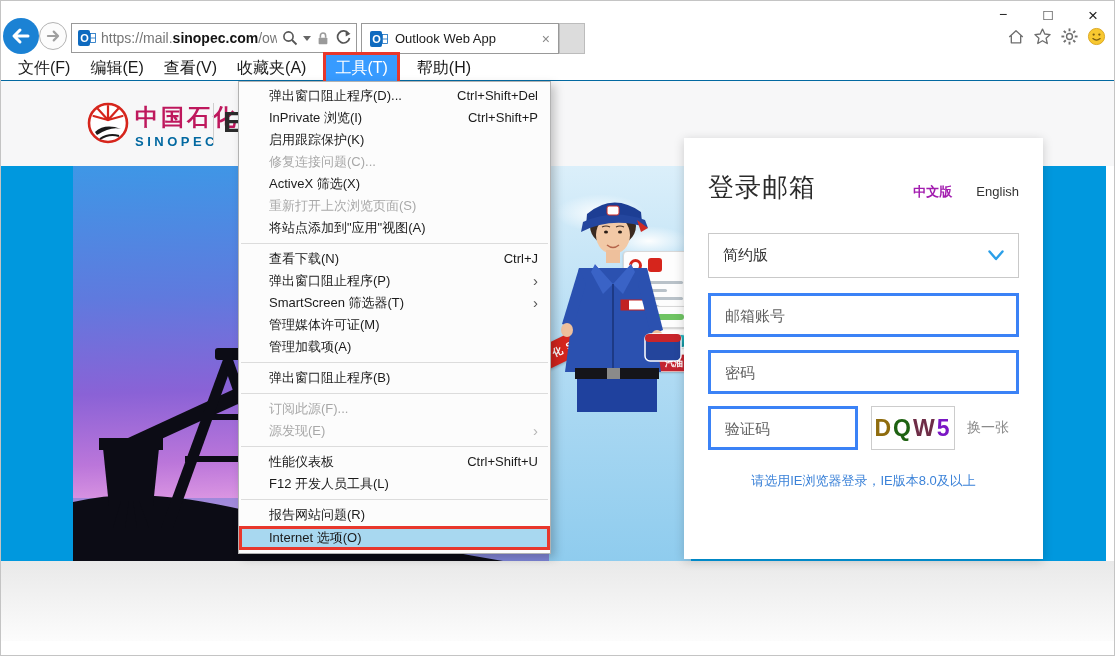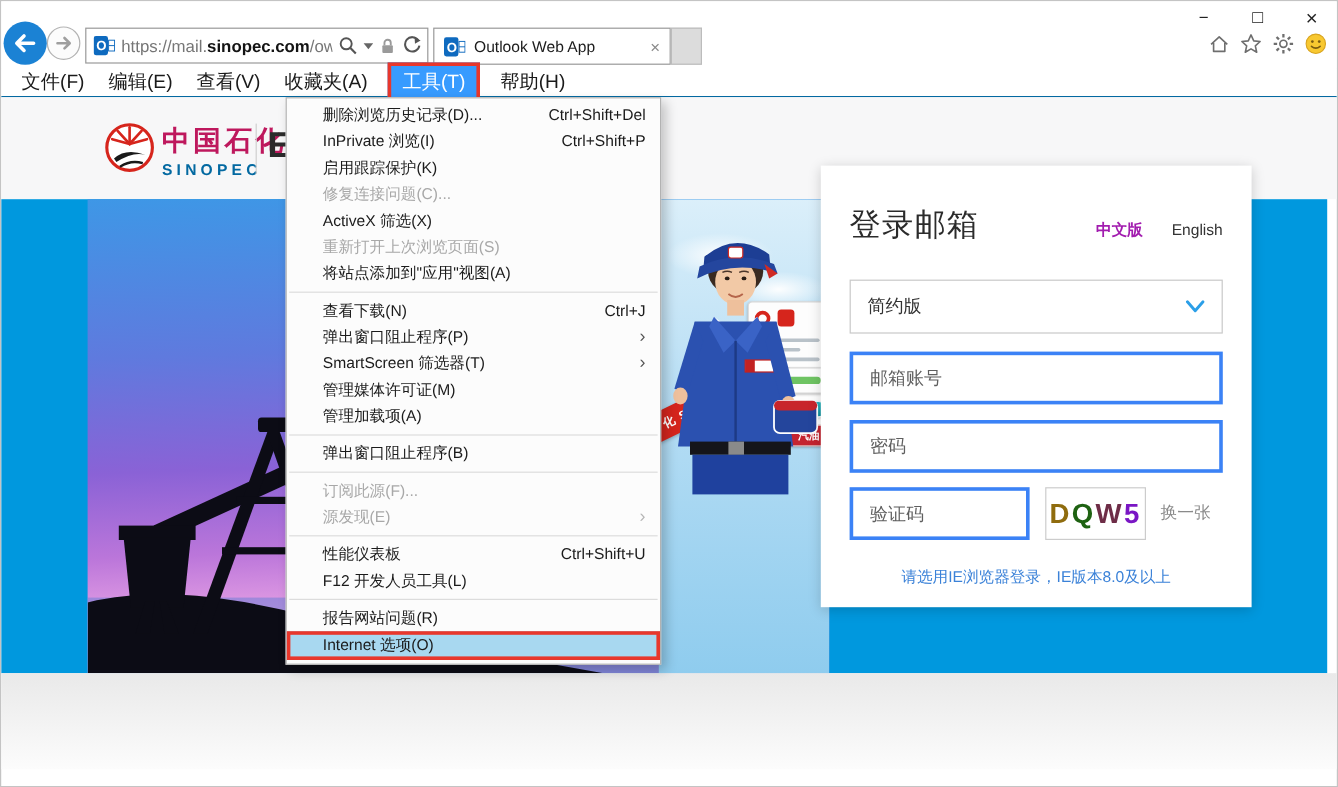--- a/index.html
+++ b/index.html
@@ -58,21 +58,21 @@
   .sign2 { top:140px; width:72px; height:22px; display:flex; align-items:center; padding:0 4px; gap:4px; }
   .greenblob { width:14px; height:11px; background:#35a52c; border-radius:50% 40% 50% 40%; }
   .greenbar { flex:1; height:6px; background:#6fc463; border-radius:3px; }
   .sign3 { top:168px; width:76px; height:14px; border-radius:7px; background:linear-gradient(#29b6c0,#0f8f9c); border:1px solid #e8f6f8; }
   .sign4 { top:188px; width:76px; height:18px; background:#c42430; border:1px solid #e0b0b0; display:flex; align-items:center; justify-content:flex-end; padding-right:5px; color:#fff; font-size:9px; font-weight:bold; }
   .woman { position:absolute; left:0; top:143px; }
 
   .bottom-strip { position:absolute; top:560px; left:0; right:0; height:80px; background:linear-gradient(#e9e9e9,#fcfcfc); }
 
   
-  .login-card { position:absolute; left:683px; top:137px; width:359px; height:368px; background:#fff; box-shadow:0 2px 10px rgba(0,0,0,.18); z-index:5; padding:0 24px; }
+  .login-card { position:absolute; left:683px; top:137px; width:359px; height:421px; background:#fff; box-shadow:0 2px 10px rgba(0,0,0,.18); z-index:5; padding:0 24px; }
   .lc-head { margin-top:32px; display:flex; align-items:baseline; }
   .lc-title { font-size:26px; color:#2b2b2b; font-weight:500; letter-spacing:1px; }
   .lc-spacer { flex:1; }
   .lang-zh { font-size:13px; font-weight:bold; color:#a21caf; margin-right:24px; cursor:pointer; }
   .lang-en { font-size:13px; color:#333; cursor:pointer; }
   .select-box { margin-top:28px; height:45px; border:1px solid #c9c9c9; display:flex; align-items:center; padding:0 14px; font-size:15px; color:#333; position:relative; cursor:pointer; }
   .select-box svg { position:absolute; right:14px; top:16px; }
   .tfield { display:block; width:100%; height:44px; border:3px solid #3b82f6; padding:0 14px; font-size:15px; color:#333; font-family:"Liberation Sans",sans-serif; outline:none; }
   .tfield::placeholder { color:#5f5f5f; opacity:1; }
   .f-account { margin-top:15px; }
@@ -337,21 +337,21 @@
           <span style="color: rgb(110, 45, 71);">W</span>
           <span style="color: rgb(122, 22, 196);">5</span>
         </div>
       <span class="cap-refresh">换一张</span>
     </div>
     <div class="lc-note">请选用IE浏览器登录，IE版本8.0及以上</div>
   </div>
 
   <div class="tools-menu">
       <div class="menu-item">
-        <span>删除浏览历史记录(D)...</span>
+        <span>弹出窗口阻止程序(D)...</span>
         <span class="sc">Ctrl+Shift+Del</span>
       </div>
       <div class="menu-item">
         <span>InPrivate 浏览(I)</span>
         <span class="sc">Ctrl+Shift+P</span>
       </div>
       <div class="menu-item">
         <span>启用跟踪保护(K)</span>
       </div>
       <div class="menu-item disabled">

